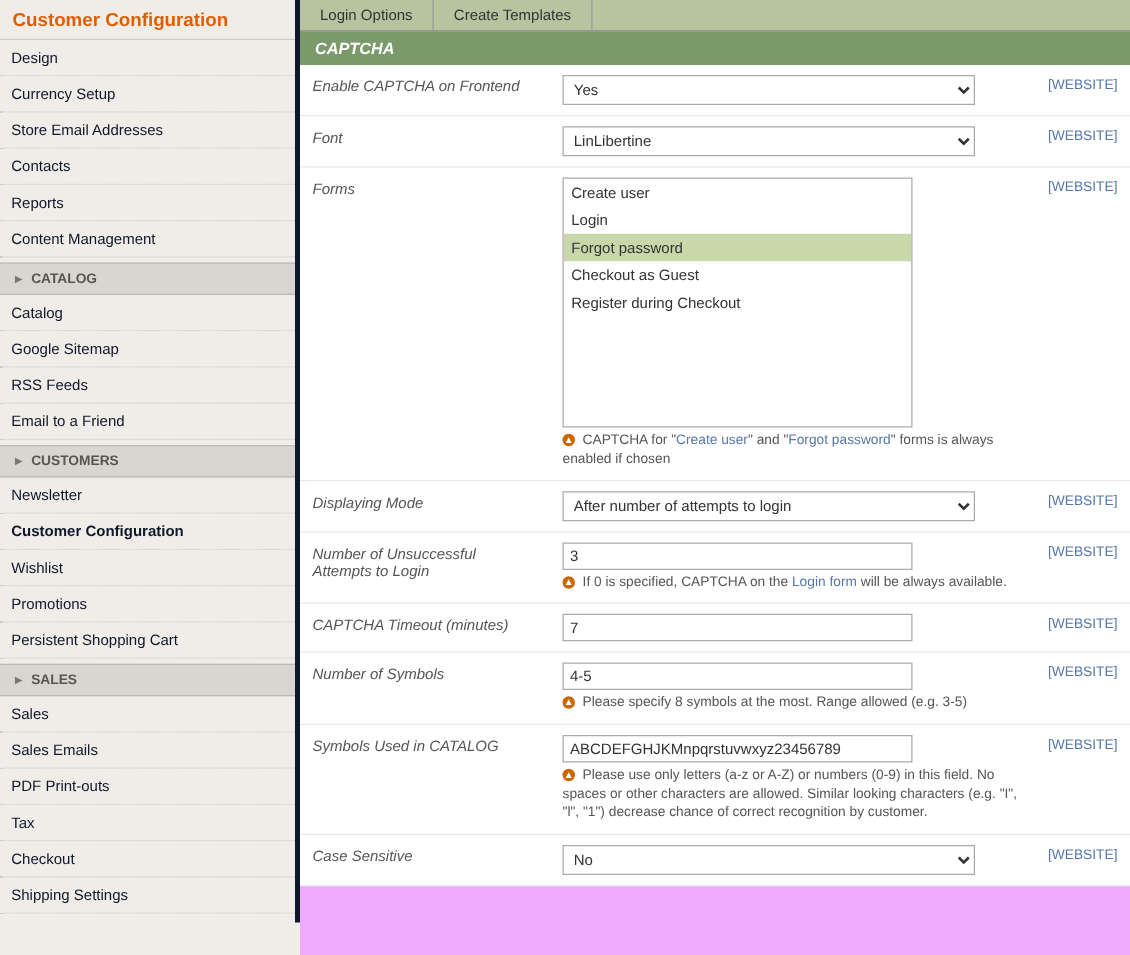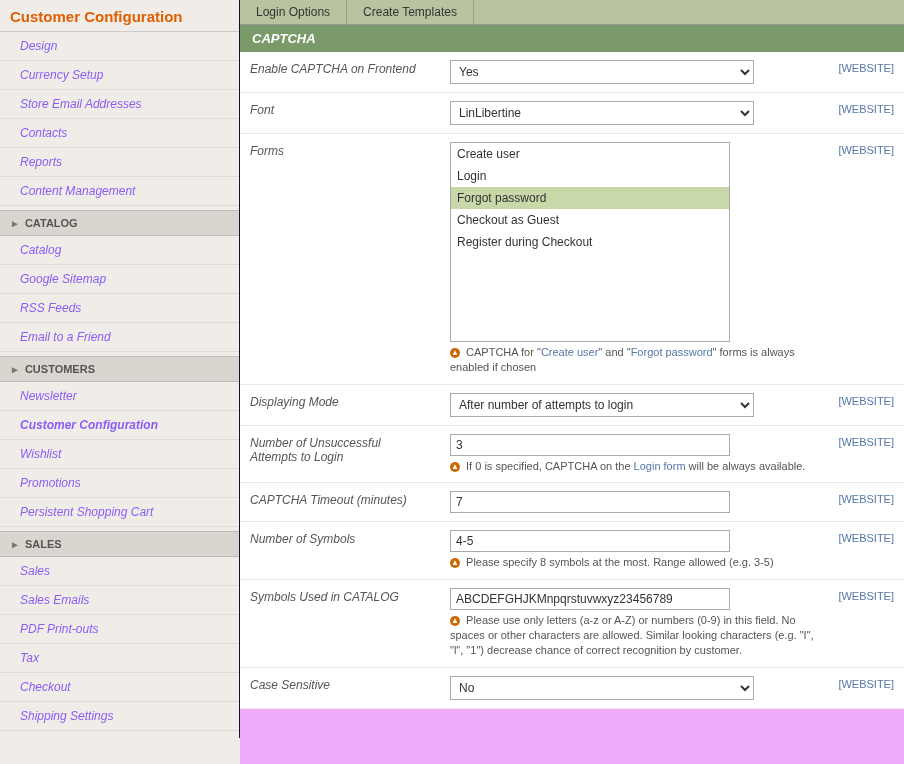--- a/index.html
+++ b/index.html
@@ -3,42 +3,41 @@
   <meta charset="utf-8">
   <style>
     * { box-sizing: border-box; margin: 0; padding: 0; }
     body { font-family: Arial, sans-serif; font-size: 12px; background: #f0ede8; display: flex; height: 764px; overflow: hidden; }
 
     
     #sidebar {
       width: 240px;
       min-width: 240px;
       background: #f0ede8;
-      border-right: 1px solid #0f172a;
+      border-right: 4px solid #0f172a;
       overflow-y: auto;
       height: 738px;
     }
     .sidebar-header {
       background: #f0ede8;
       padding: 8px 10px 6px 10px;
       font-size: 15px;
       font-weight: bold;
       color: #e05e00;
       border-bottom: 1px solid #ccc;
     }
     .sidebar-item {
       display: block;
-      padding: 7px 10px 7px 20px;
-      color: #8b5cf6;
+      padding: 7px 10px 7px 9px;
+      color: #0f172a;
       text-decoration: none;
       border-bottom: 1px dotted #ccc;
       cursor: pointer;
       background: transparent;
       font-size: 12px;
-      font-style: italic;
     }
     .sidebar-item.active { font-weight: bold; }
     .sidebar-section {
       display: flex;
       align-items: center;
       padding: 6px 10px;
       background: #d9d5cf;
       color: #555;
       font-weight: bold;
       font-size: 11px;
@@ -108,21 +107,21 @@
     }
     .form-table .website-cell {
       color: #5577aa;
       font-size: 11px;
       padding-top: 10px;
       white-space: nowrap;
       margin-top: 32px;
     }
 
     select.form-select {
-      width: 304px;
+      width: 330px;
       padding: 3px 4px;
       border: 1px solid #aaa;
       background: #fff;
       font-size: 12px;
       color: #333;
     }
     input.form-input {
       width: 280px;
       padding: 3px 5px;
       border: 1px solid #aaa;

